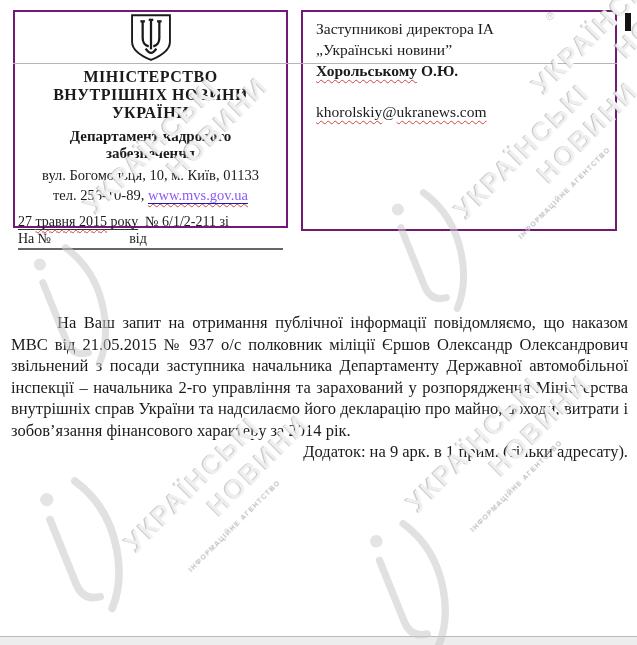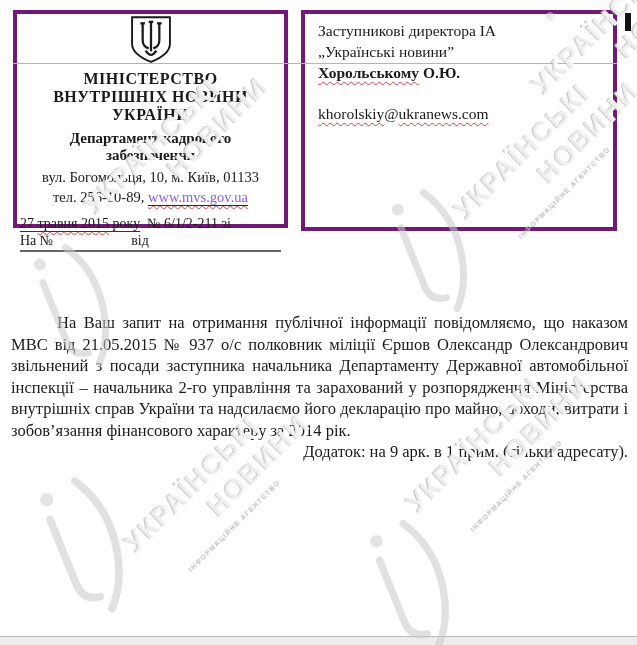--- a/index.html
+++ b/index.html
@@ -2,21 +2,21 @@
 <html><head>
 <meta charset="utf-8">
 <style>
   * { margin:0; padding:0; box-sizing:border-box; }
   html,body { background:#fff; }
   .page {
     position:relative; width:637px; height:645px; overflow:hidden;
     background:#ffffff; font-family:"Liberation Serif", serif; color:#1a1a1a;
   }
   
-  .cell { position:absolute; border:4px solid #701a75; background:transparent; z-index:1; }
+  .cell { position:absolute; border:2px solid #701a75; background:transparent; z-index:1; }
   .sender-cell { left:13px; top:10px; width:275px; height:218px; text-align:center; }
   .addressee-cell { left:301px; top:10px; width:316px; height:221px; }
   .header-divider { position:absolute; left:13px; top:63px; width:604px; height:0; border-top:1px solid #b5b5b5; z-index:1; }
   .emblem-row { height:52px; display:flex; align-items:center; justify-content:center; padding-top:3px; }
   .ministry { font-weight:bold; font-size:16px; line-height:18px; letter-spacing:0.5px; }
   .ministry.first { margin-top:4px; }
   .dept { font-weight:bold; font-size:15px; line-height:17px; }
   .dept.first { margin-top:6px; }
   .addr-line { font-size:14.5px; line-height:18px; margin-top:4px; }
   .tel-line  { font-size:14.5px; line-height:18px; margin-top:2px; }

